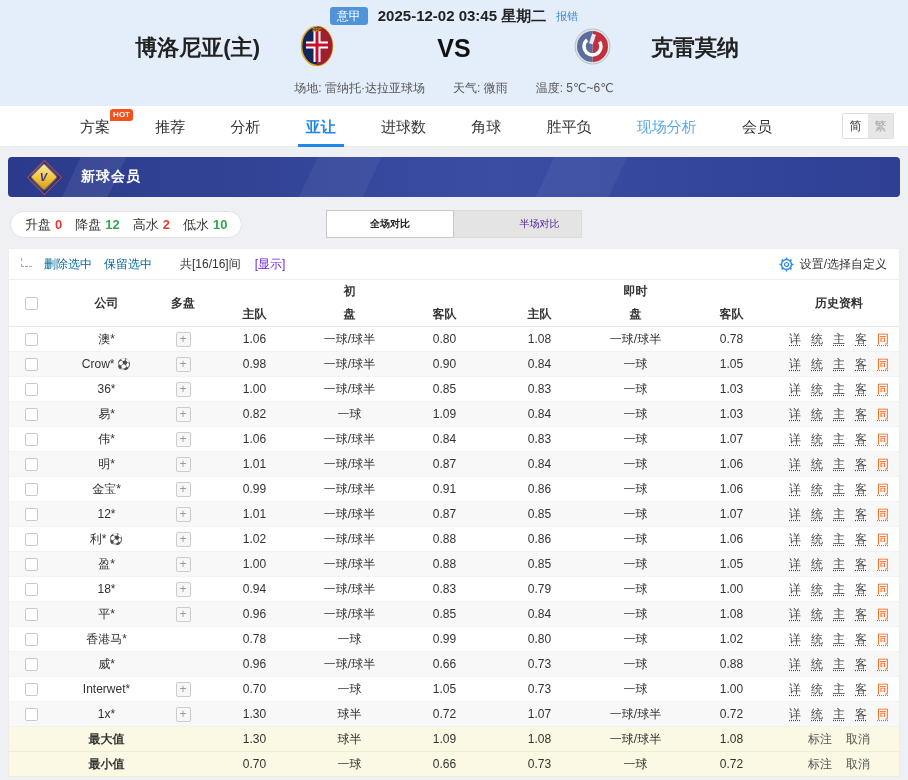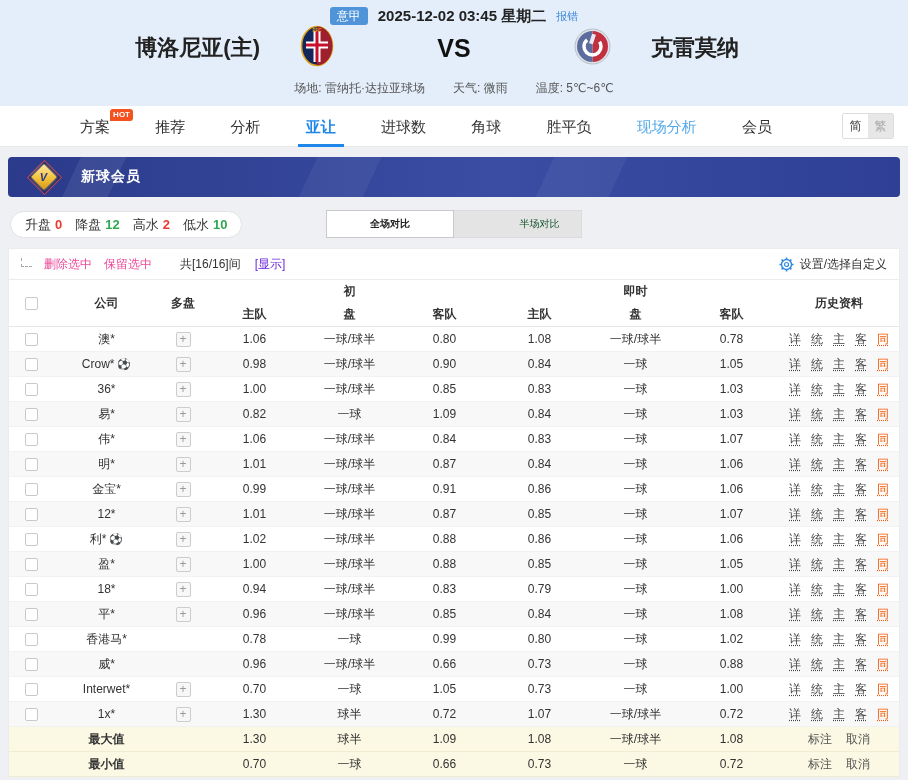--- a/index.html
+++ b/index.html
@@ -49,26 +49,26 @@
   .vip-chevron { font-size:15px; color:#e8ecff; }
   
   .filter-row { position:relative; margin:13px 10px 10px; height:28px; }
   .stats-pill { position:absolute; left:0; top:1px; height:27px; border:1px solid #e2e2e2; background:#fff; border-radius:14px; display:flex; align-items:center; padding:0 14px; gap:13px; font-size:13px; }
   .stat { display:flex; gap:4px; align-items:center; color:#333; }
   .stat b.red { color:#e8392f; }
   .stat b.green { color:#2fa84f; }
   .scope-tabs { position:absolute; left:50%; transform:translateX(-50%); top:0; display:flex; }
   .scope-tab { width:128px; height:28px; line-height:26px; text-align:center; font-size:10px; cursor:pointer; }
   .scope-tab.active { background:#fff; border:1px solid #c9c9c9; color:#222; font-weight:700; }
-  .scope-tab:not(.active) { background:#e4e4e4; border:1px solid #dcdcdc; border-left:none; color:#14532d;padding-left:44px; }
+  .scope-tab:not(.active) { background:#e4e4e4; border:1px solid #dcdcdc; border-left:none; color:#4c1d95;padding-left:44px; }
   
   .table-card { margin:0 8px; background:#fff; border:1px solid #ececec; border-bottom:none; }
   .toolbar { height:31px; display:flex; align-items:center; padding:0 12px; font-size:12px; color:#333; border-bottom:1px solid #ececec; gap:12px; }
   .selection-icon { width:11px; height:9px; border-left:1px dashed #a9a9a9; border-bottom:1px dashed #a9a9a9; display:inline-block; margin-top:-4px; }
-  .toolbar-link { cursor:pointer; color:#ec4899; }
+  .toolbar-link { cursor:pointer; color:#0369a1; }
   .count-text { margin-left:16px; color:#333; }
   .show-link { color:#6d28d9; cursor:pointer; margin-left:2px; }
   .toolbar-right { margin-left:auto; display:flex; align-items:center; gap:6px; color:#333; cursor:pointer; }
   
   .thead, .trow { display:grid; grid-template-columns:45px 105px 48px 95px 95px 95px 95px 97px 95px 1fr; align-items:center; font-size:12px; }
   .thead { grid-template-rows:23px 23px; font-weight:700; color:#333; border-bottom:1px solid #e6e6e6; }
   .thead > div { text-align:center; }
   .h-check   { grid-column:1; grid-row:1/3; }
   .h-company { grid-column:2; grid-row:1/3; }
   .h-multi   { grid-column:3; grid-row:1/3; }

